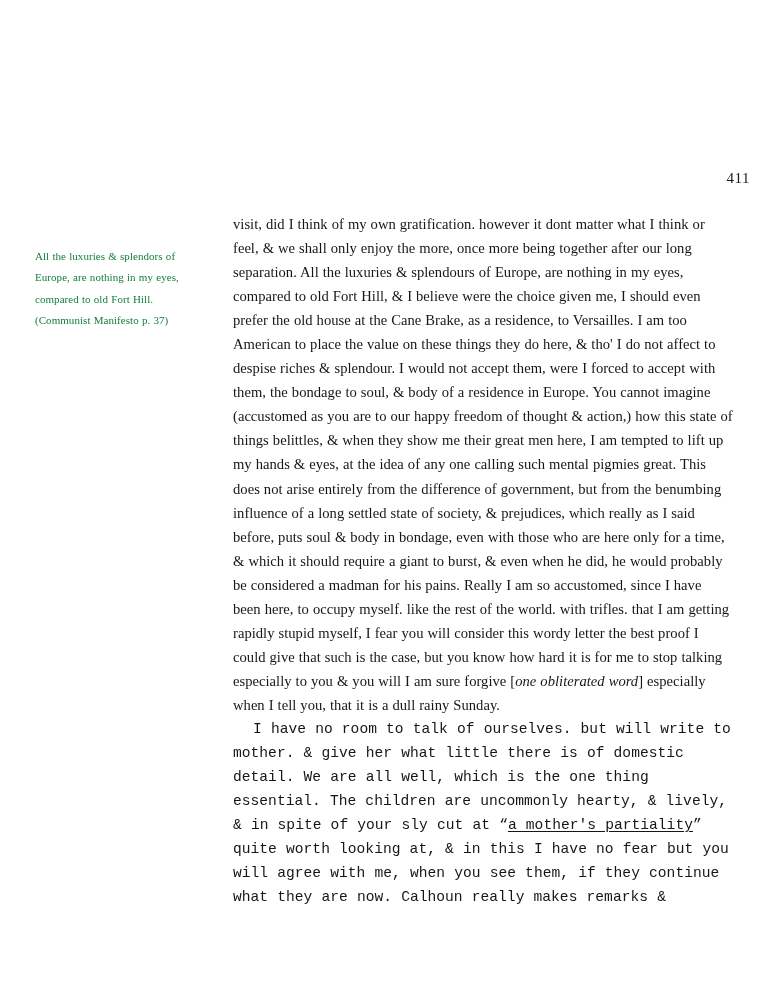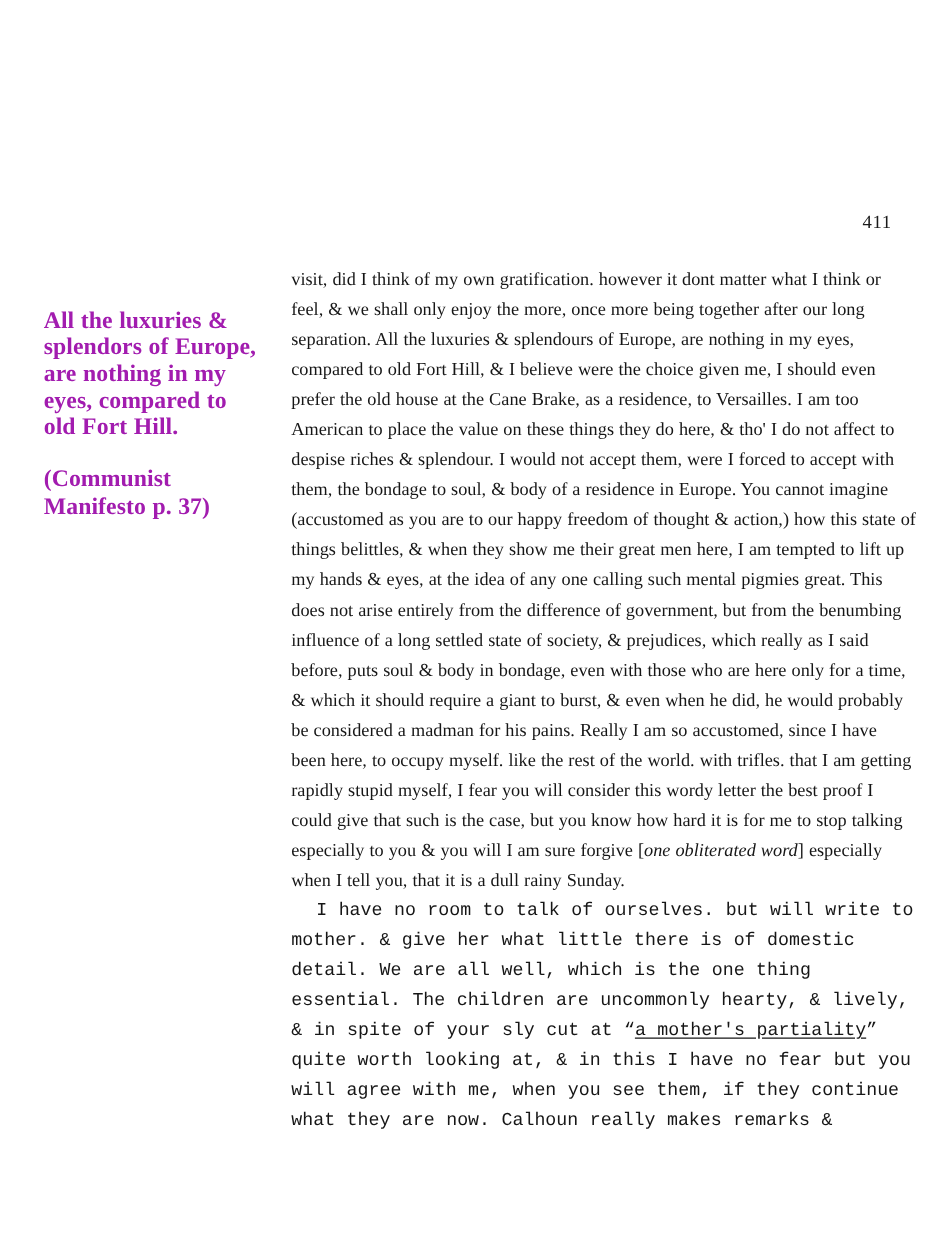--- a/index.html
+++ b/index.html
@@ -24,47 +24,46 @@
 
   
   .folio {
     position: absolute;
     left: 690px;
     top: 170px;
     width: 60px;
     font-size: 15px;
     letter-spacing: 0.5px;
     color: #1a1a1a;
-    text-align: left;
+    text-align: right;
     white-space: nowrap;
   }
 
   
   .margin-col {
     position: absolute;
     left: 35px;
     top: 246px;
     width: 172px;
   }
   .margin-note {
-    color: #a21caf;
-    font-size: 19px;
+    color: #15803d;
+    font-size: 11px;
     line-height: 21.3px;
-    font-weight: 700;
+    font-weight: 400;
     letter-spacing: 0.05px;
     word-spacing: 0.4px;
   }
   .margin-note.gap-before-qa {
     margin-top: 201px;
   }
   .margin-note.note-answer {
     margin-top: 21px;
   }
   .margin-note.note-citation {
-    margin-top: 21px;
   }
 
   
   .body-col {
     position: absolute;
     left: 233px;
     top: 212px;
     width: 500px;
   }
   .body-par {

